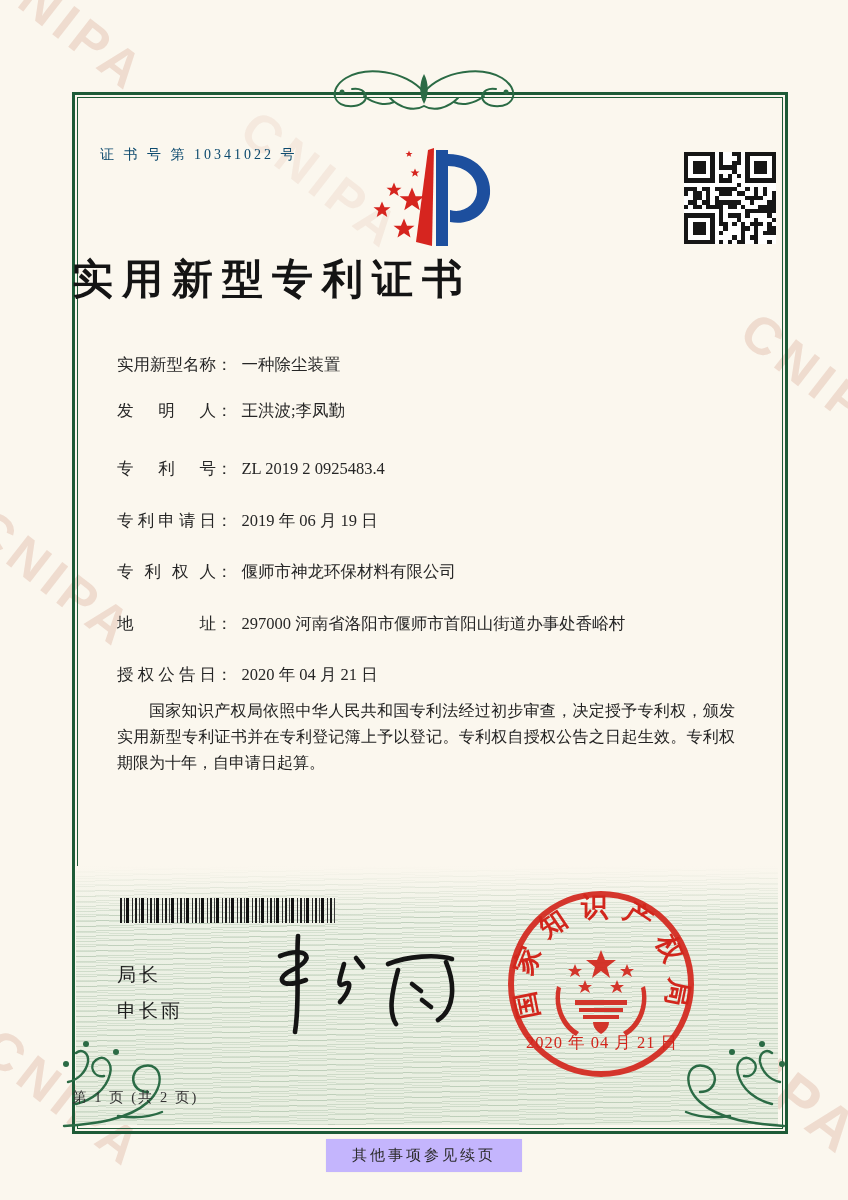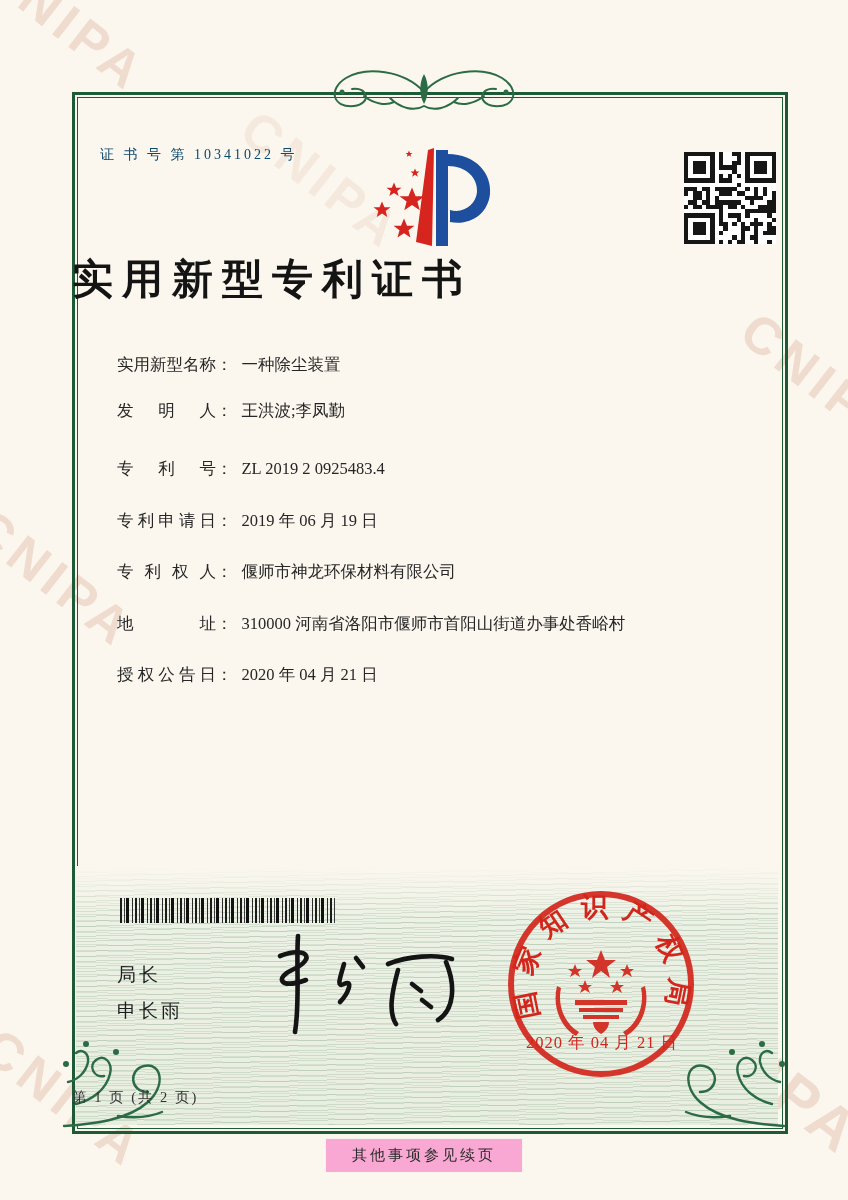--- a/index.html
+++ b/index.html
@@ -89,21 +89,21 @@
     position:absolute;left:506px;top:1032px;width:192px;z-index:6;
     text-align:center;font-size:16.5px;letter-spacing:1px;
     color:#d2261c;font-weight:500;white-space:nowrap;
   }
   .page-info{
     position:absolute;left:72px;top:1088px;width:710px;z-index:5;
     text-align:left;font-size:14.5px;letter-spacing:2px;color:#333;
   }
   .footer-note{
     position:absolute;left:424px;top:1139px;transform:translateX(-50%);z-index:4;
-    background:#f9a8d4;padding:7px 26px;
+    background:#c4b5fd;padding:7px 26px;
     font-size:15px;letter-spacing:3px;color:#2b2b2b;white-space:nowrap;
     box-shadow:0 0 2px rgba(0,0,0,0.05);
   }
   .qr svg rect.mod{fill:#161616;}
 </style>
 </head>
 <body>
 
 <span class="wm" style="left:-28px;top:-8px;">CNIPA</span>
 <span class="wm" style="left:228px;top:150px;color:rgba(224,186,168,0.22);">CNIPA</span>
@@ -339,29 +339,30 @@
 <div class="field" style="top:458px;">
   <span class="lbl">专利号</span><span class="colon">：</span><span>ZL 2019 2 0925483.4</span>
 </div>
 <div class="field" style="top:510px;">
   <span class="lbl">专利申请日</span><span class="colon">：</span><span>2019 年 06 月 19 日</span>
 </div>
 <div class="field" style="top:561px;">
   <span class="lbl">专利权人</span><span class="colon">：</span><span>偃师市神龙环保材料有限公司</span>
 </div>
 <div class="field" style="top:613px;">
-  <span class="lbl">地址</span><span class="colon">：</span><span>310000 河南省洛阳市偃师市首阳山街道办事处香峪村</span>
+  <span class="lbl">地址</span><span class="colon">：</span><span>297000 河南省洛阳市偃师市首阳山街道办事处香峪村</span>
 </div>
 <div class="field" style="top:664px;width:618px;">
   <span>
     <span class="lbl">授权公告日</span><span class="colon">：</span><span>2020 年 04 月 21 日</span>
   </span>
 </div>
 
 <div class="body-text">
+  <p>国家知识产权局依照中华人民共和国专利法经过初步审查，决定授予专利权，颁发实用新型专利证书并在专利登记簿上予以登记。专利权自授权公告之日起生效。专利权期限为十年，自申请日起算。</p>
 </div>
 
 <div class="barcode"></div>
 
 <div class="officer officer-title">局长</div>
 <div class="officer officer-name">申长雨</div>
 
 <svg class="signature" width="225" height="105" viewBox="0 0 225 105">
   <g stroke="#141414" stroke-width="4.6" fill="none" stroke-linecap="round" stroke-linejoin="round">
     <path d="M58,6 C56,36 60,72 55,102"></path>

